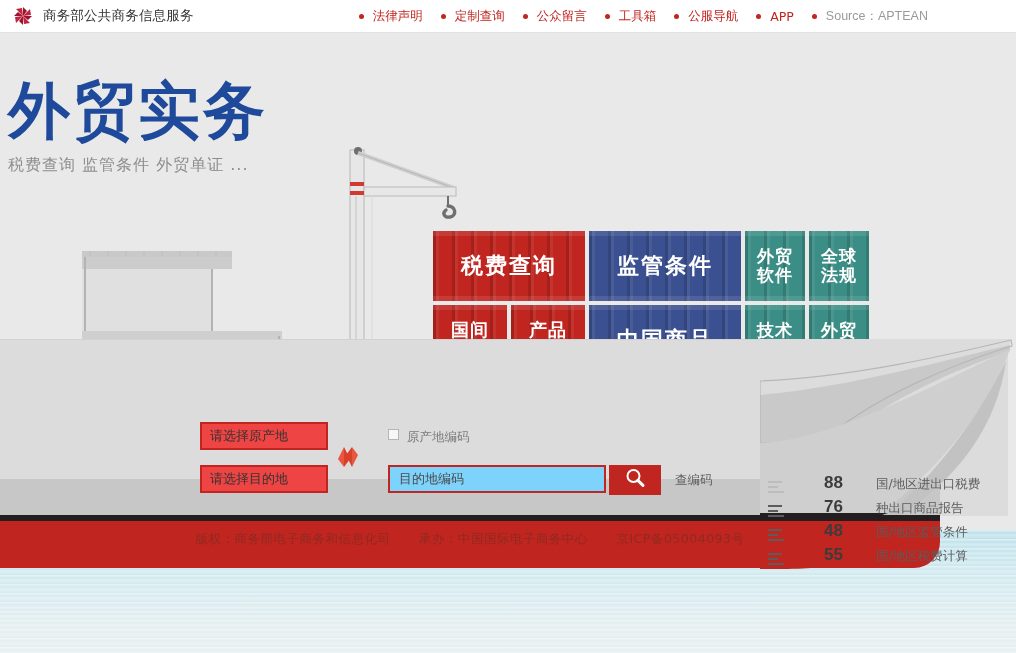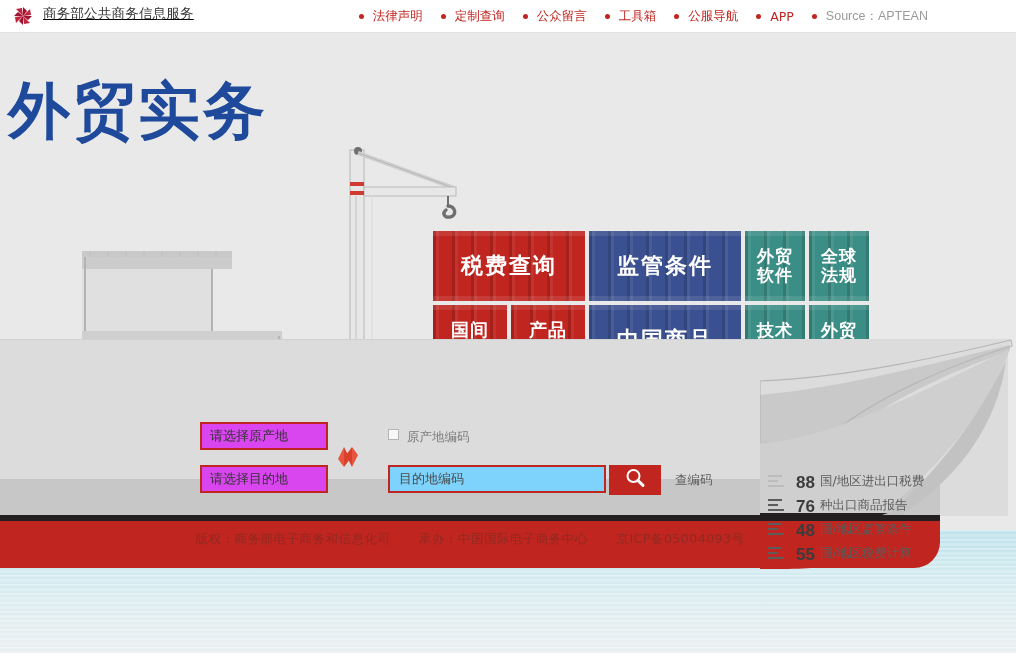--- a/index.html
+++ b/index.html
@@ -10,21 +10,21 @@
     background: #eaeaea;
   }
   #page { position: relative; width: 1016px; height: 653px; background: #e9e9e9; overflow: hidden; }
 
   
   #header {
     position: absolute; left: 0; top: 0; width: 1016px; height: 33px;
     background: #ffffff; display: flex; align-items: center;
     border-bottom: 1px solid #e2e2e2; z-index: 60;
   }
-  #brand { display: flex; padding-left: 12px; text-decoration: underline; }
+  #brand { display: flex; align-items: center; padding-left: 12px; }
   .logo-mark { width: 22px; height: 22px; position: relative; flex: 0 0 22px; }
   .logo-mark svg { display: block; }
   #brand-title {
     font-size: 13.5px; color: #333; margin-left: 9px; letter-spacing: .2px;
     font-family: "DejaVu Sans", "Liberation Sans", sans-serif;
   }
   #topnav { display: flex; align-items: center; margin-left: 165px; }
   .nav-item { display: flex; align-items: center; margin-right: 18px; }
   .nav-dot { width: 5px; height: 5px; border-radius: 50%; background: #c0251f; margin-right: 9px; flex: 0 0 5px; }
   .nav-label { font-size: 12.5px; color: #c0251f; white-space: nowrap;
@@ -110,21 +110,21 @@
       repeating-linear-gradient(to bottom,
         rgba(255,255,255,0.55) 0px, rgba(255,255,255,0.0) 3px,
         rgba(255,255,255,0.35) 5px, rgba(255,255,255,0.0) 9px),
       linear-gradient(to bottom, #b9e0ea 0%, #cfe9ef 38%, #e2edef 78%, #e6eef0 100%);
     z-index: 10;
   }
 
   
   #search-panel { position: absolute; left: 0; top: 380px; width: 1016px; height: 95px; z-index: 40; }
   .sel-box {
-    position: absolute; width: 128px; height: 28px; background: #d946ef;
+    position: absolute; width: 128px; height: 28px; background: #ef4444;
     border: 2px solid #c0251f; font-size: 13px; color: #333;
     display: flex; align-items: center; padding-left: 8px;
     font-family: "DejaVu Sans", "Liberation Sans", sans-serif;
   }
   #origin-select { left: 200px; top: 9px; }
   #dest-select   { left: 200px; top: 52px; }
   #swap-btn { position: absolute; left: 336px; top: 410px; width: 24px; height: 28px; cursor: pointer; z-index: 41; }
   #origin-code-row { position: absolute; left: 388px; top: 16px; display: flex; align-items: flex-start; }
   .chk { width: 11px; height: 11px; border: 1px solid #b5b5b5; background: #f7f7f7; flex: 0 0 11px; }
   #origin-code-label { font-size: 12.5px; color: #7c7c7c; margin-left: 8px;
@@ -139,21 +139,21 @@
     position: absolute; left: 609px; top: 52px; width: 52px; height: 30px;
     background: #c0251f; display: flex; align-items: center; justify-content: center; cursor: pointer;
   }
   #code-link {
     position: absolute; left: 675px; top: 59px; font-size: 12.5px; color: #5e5e5e;
     font-family: "DejaVu Sans", "Liberation Sans", sans-serif; cursor: pointer;
   }
 
   
   #stats { position: absolute; left: 768px; top: 440px; z-index: 45; }
-  .stat-row { display: flex; align-items: flex-start; height: 20px; margin-bottom: 4px; }
+  .stat-row { display: flex; align-items: flex-end; height: 20px; margin-bottom: 4px; gap: 28px; }
   .stat-ticks { width: 22px; margin-right: 6px; position: relative; height: 14px; flex: 0 0 22px; }
   .stat-ticks i { position: absolute; left: 0; height: 2px; background: #5c5c5c; display: block; }
   .stat-ticks i:nth-child(1) { top: 2px; width: 14px; }
   .stat-ticks i:nth-child(2) { top: 7px; width: 10px; }
   .stat-ticks i:nth-child(3) { top: 12px; width: 16px; }
   .stat-num { font-size: 17px; font-weight: bold; color: #3c3c3c; margin-right: 5px;
     font-family: "Liberation Sans", sans-serif; }
   .stat-txt { font-size: 12.5px; color: #5c5c5c;
     font-family: "DejaVu Sans", "Liberation Sans", sans-serif; }
   .tick-faint i { background: #bdbdbd; }
@@ -213,20 +213,21 @@
         <span class="nav-label muted">Source：APTEAN</span>
       </a>
     </nav>
   </div>
 
   <div id="scene">
     <div id="sky"></div>
 
     <div id="hero">
       <div id="hero-title">外贸实务</div>
+      <div id="hero-sub">税费查询  监管条件  外贸单证    ...</div>
     </div>
 
     <div id="warehouse">
       <svg width="250" height="140" viewBox="0 0 250 140">
         <rect x="22" y="10" width="150" height="6" fill="#c9c9c9"></rect>
         <g stroke="#c4c4c4" stroke-width="2">
           <line x1="30" y1="10" x2="30" y2="16"></line>
             <line x1="48" y1="10" x2="48" y2="16"></line>
           <line x1="66" y1="10" x2="66" y2="16"></line>
             <line x1="84" y1="10" x2="84" y2="16"></line>

